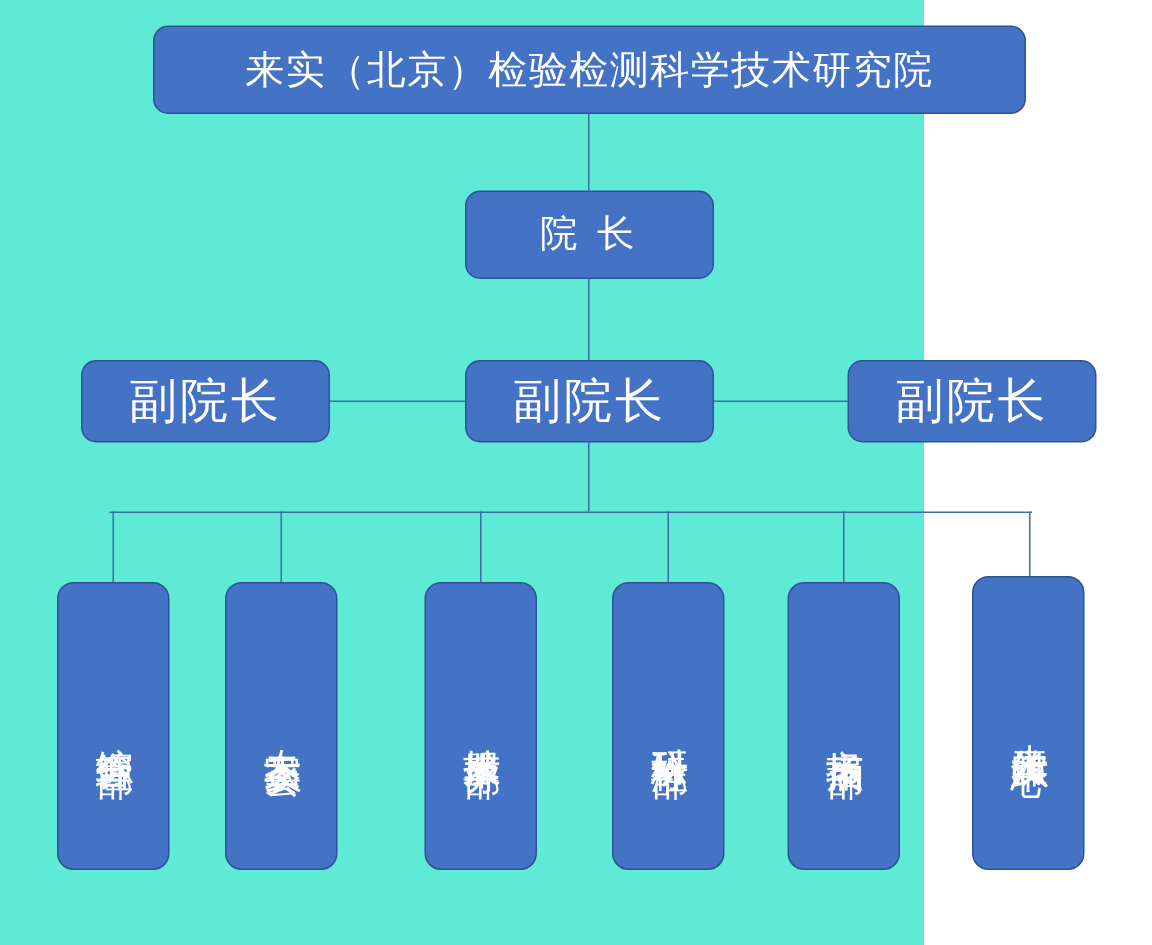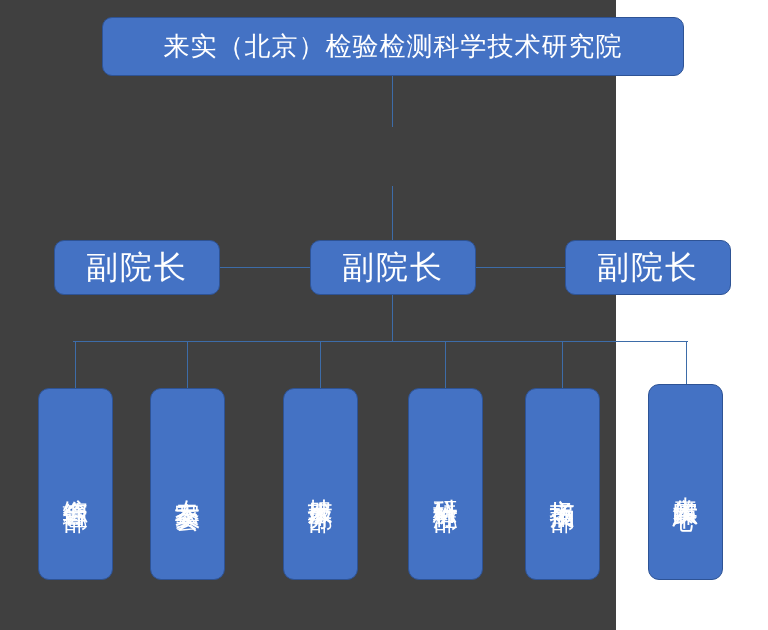--- a/index.html
+++ b/index.html
@@ -12,21 +12,21 @@
     height: 630px;
     background: #ffffff;
     font-family: "Liberation Sans", "DejaVu Sans", sans-serif;
     overflow: hidden;
   }
 
   #org-chart {
     position: relative;
     width: 616px;
     height: 630px;
-    background: #404040;
+    background: #5eead4;
   }
 
   
   .connector {
     position: absolute;
     background: #3d6ca8;
   }
   .connector.v { width: 1px; }
   .connector.h { height: 1px; }
 
@@ -120,20 +120,21 @@
 
   <div class="connector v" style="left:75px; top:341px; height:47px;"></div>
   <div class="connector v" style="left:187px; top:341px; height:47px;"></div>
   <div class="connector v" style="left:320px; top:341px; height:47px;"></div>
   <div class="connector v" style="left:445px; top:341px; height:47px;"></div>
   <div class="connector v" style="left:562px; top:341px; height:47px;"></div>
   <div class="connector v" style="left:686px; top:341px; height:43px;"></div>
 
   <div class="node node-root">来实（北京）检验检测科学技术研究院</div>
 
+  <div class="node node-director">院 长</div>
 
   <div class="node node-deputy dep-left">副院长</div>
 
   <div class="node node-deputy dep-center">副院长</div>
 
   <div class="node node-deputy dep-right">副院长</div>
 
   <div class="node node-dept dept-0">
     <span class="vlabel">综合管理部</span>
   </div>

